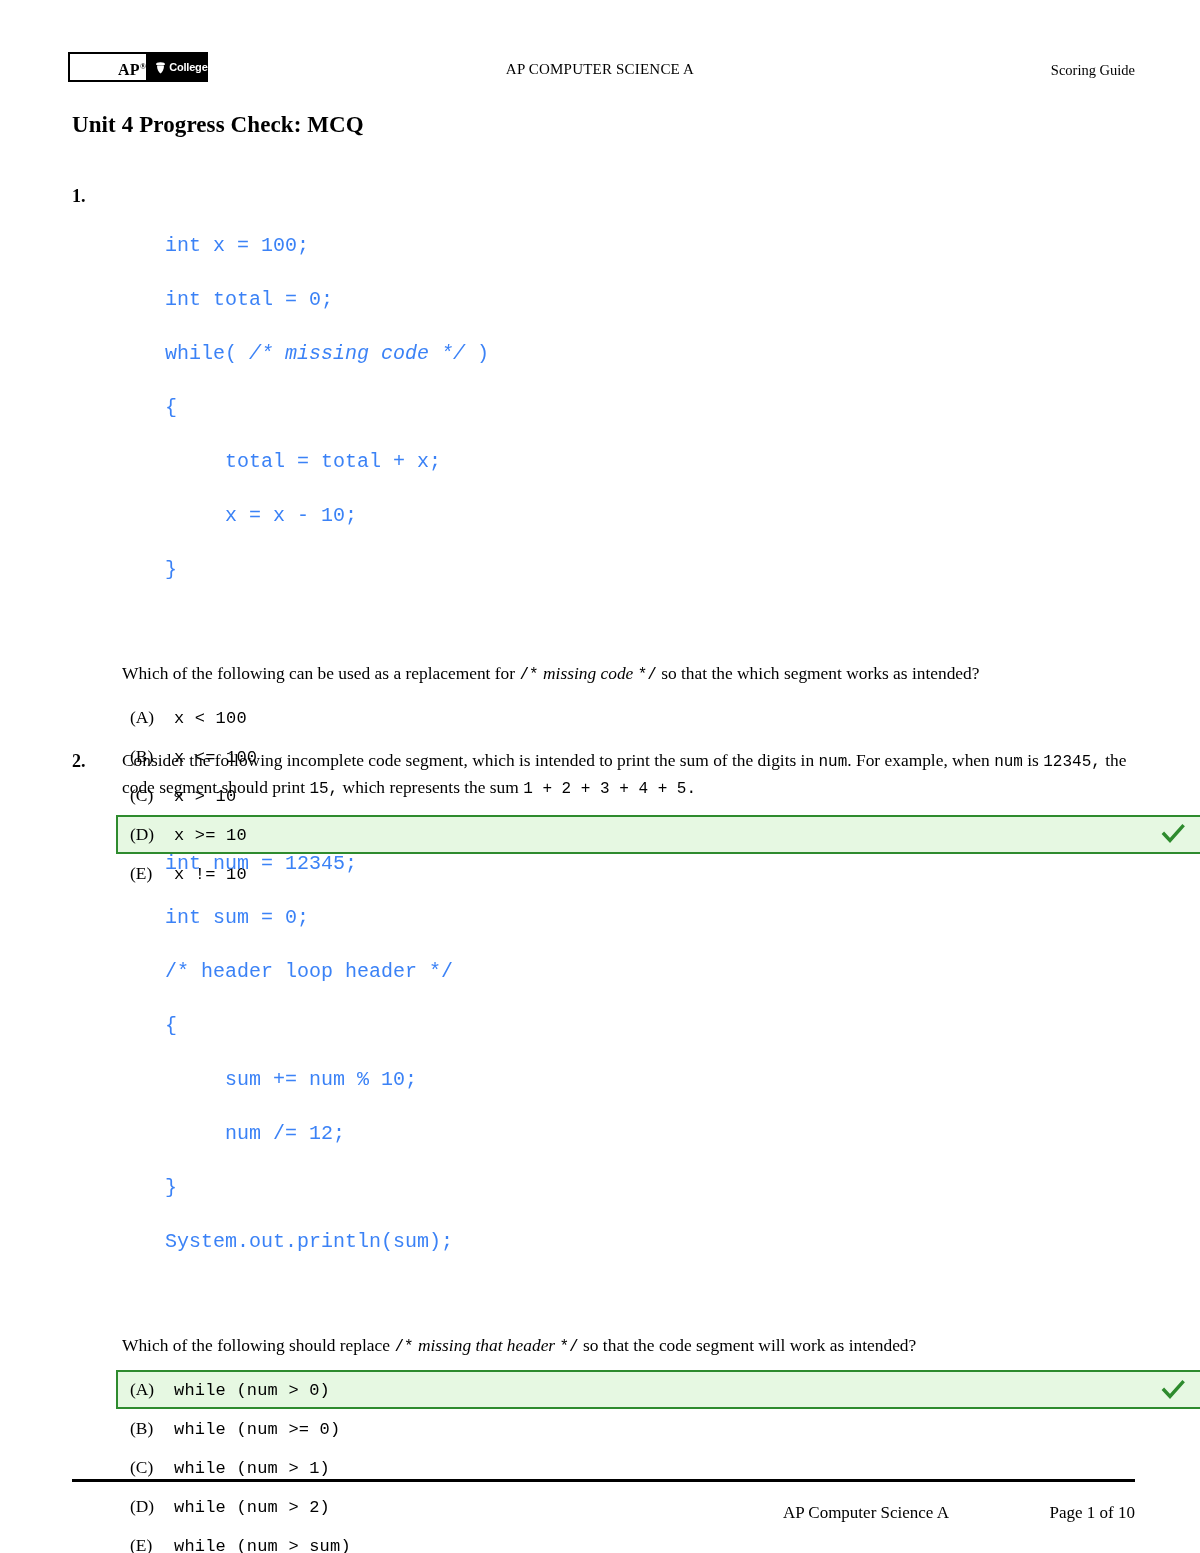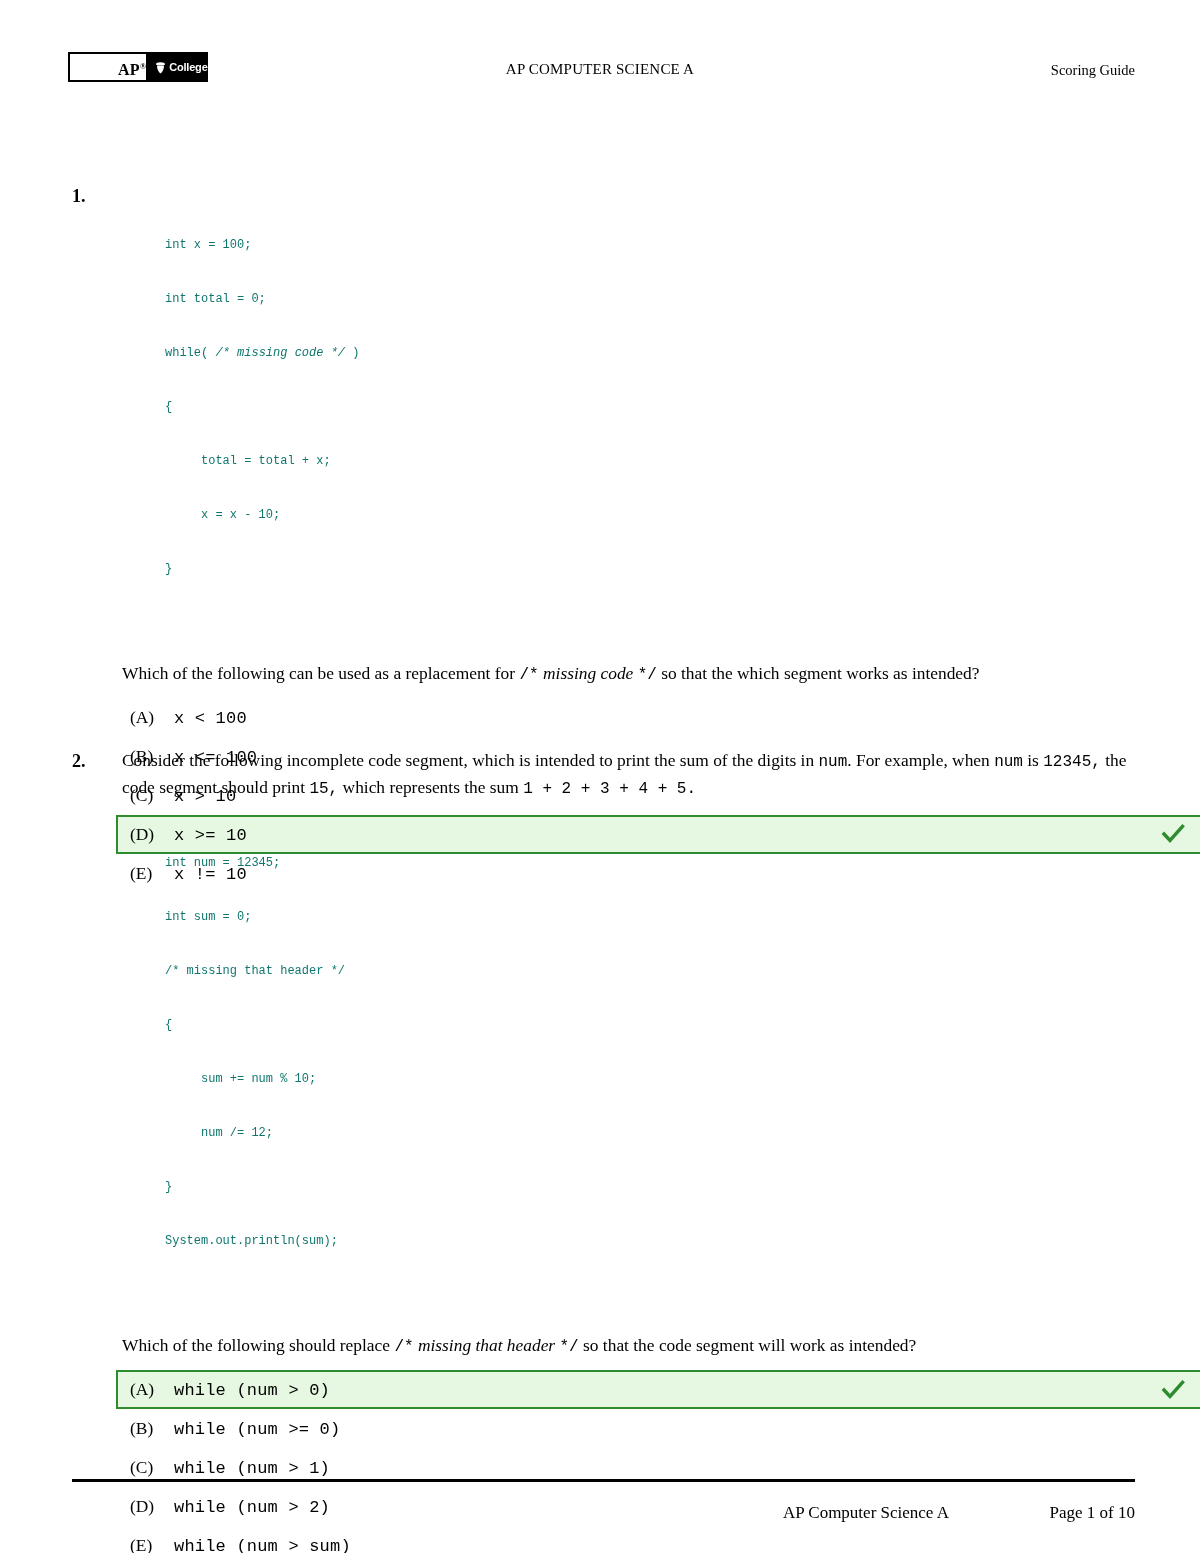--- a/index.html
+++ b/index.html
@@ -136,24 +136,24 @@
   }
   .serif-i {
     font-style: italic;
   }
 
   
   .code-block {
     margin-left: 43px;
     margin-top: 22px;
     font-family: "Liberation Mono", "DejaVu Sans Mono", monospace;
-    font-size: 12px;
+    font-size: 20px;
     line-height: 27px;
     white-space: pre;
-    color: #0f766e;
+    color: #3b82f6;
   }
   .code-line { white-space: pre; }
   .code-line .cmt {
     font-style: italic;
   }
 
   
   .q-prompt {
     margin-top: 24px;
     font-size: 17.4px;
@@ -243,20 +243,21 @@
           <path d="M2.0 4.6 C2.0 8.6 3.6 11.6 5.5 12.4 C7.4 11.6 9.0 8.6 9.0 4.6 Z" fill="#ffffff"></path>
         </svg>
         <span class="logo-cb-text">CollegeBoard</span>
       </div>
     </div>
 
     <div class="header-center">AP COMPUTER SCIENCE A</div>
     <div class="header-right">Scoring Guide</div>
   </div>
 
+  <div class="doc-title">Unit 4 Progress Check: MCQ</div>
 
   <div class="question" id="question-1">
     <div class="q-number">1.</div>
     <div class="q-body">
 
 
       <div class="code-block">
 <div class="code-line">int x = 100;</div>
 <div class="code-line">int total = 0;</div>
 <div class="code-line">while( <span class="cmt">/* missing code */</span> )</div>
@@ -304,21 +305,21 @@
 
   <div class="question" id="question-2">
     <div class="q-number">2.</div>
     <div class="q-body">
 
       <div class="q-stem"><span>Consider the following incomplete code segment, which is intended to print the sum of the digits in </span><span class="mono">num</span><span>. For example, when </span><span class="mono">num</span><span> is </span><span class="mono">12345,</span><span> the code segment should print </span><span class="mono">15,</span><span> which represents the sum </span><span class="mono">1 + 2 + 3 + 4 + 5.</span></div>
 
       <div class="code-block">
 <div class="code-line">int num = 12345;</div>
 <div class="code-line">int sum = 0;</div>
-<div class="code-line cmt">/* missing that header */</div>
+<div class="code-line cmt">/* header loop header */</div>
 <div class="code-line">{</div>
 <div class="code-line">     sum += num % 10;</div>
 <div class="code-line">     num /= 12;</div>
 <div class="code-line">}</div>
 <div class="code-line">System.out.println(sum);</div>
       </div>
 
       <div class="q-prompt"><span>Which of the following should replace </span><span class="mono">/*</span>&nbsp;<span class="serif-i">missing that header</span>&nbsp;<span class="mono">*/</span><span> so that the code segment will work as intended?</span></div>
 
       <div class="choices">

